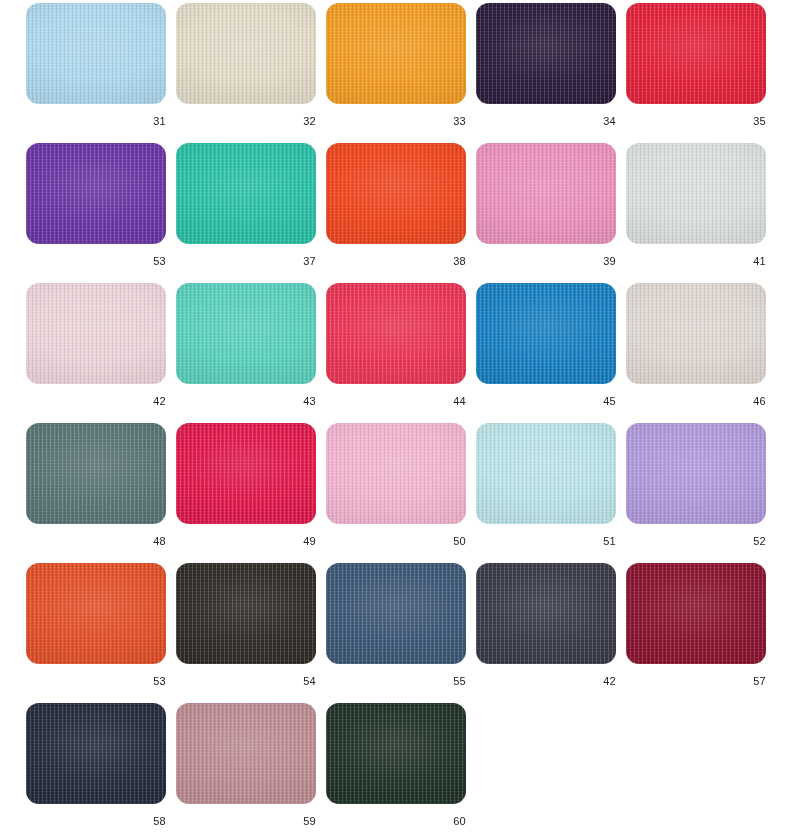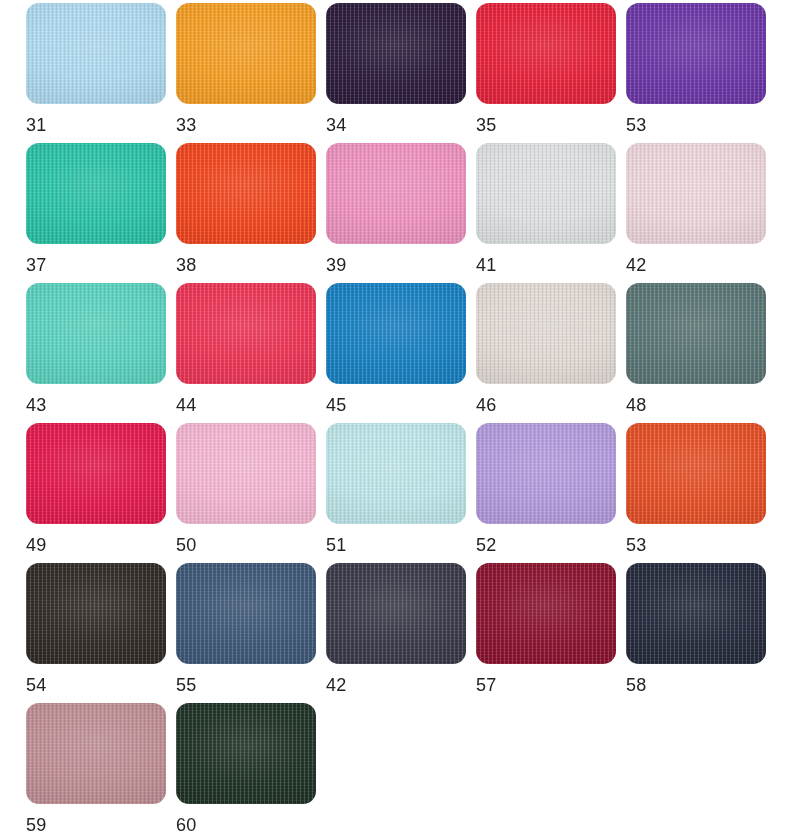--- a/index.html
+++ b/index.html
@@ -80,38 +80,42 @@
         ellipse 78% 62% at 50% 42%,
         rgba(255,255,255,0.10) 0%,
         rgba(255,255,255,0.02) 55%,
         rgba(0,0,0,0.05) 100%
       );
     pointer-events: none;
   }
 
   .swatch-label {
     width: 140px;
-    text-align: left;
-    font-size: 18px;
+    text-align: right;
+    font-size: 11px;
     line-height: 1;
     color: #232323;
     margin-top: 12px;
     letter-spacing: 0.3px;
     user-select: none;
   }
 </style>
 </head>
 <body style="background-color: rgb(255, 255, 255);">
 
 <div id="swatch-grid">
     <div class="swatch-cell">
       <div class="swatch-chip" style="background-color: rgb(176, 220, 242);"></div>
       <div class="swatch-label">31</div>
     </div>
     <div class="swatch-cell">
+      <div class="swatch-chip" style="background-color: rgb(230, 223, 203);"></div>
+      <div class="swatch-label">32</div>
+    </div>
+    <div class="swatch-cell">
       <div class="swatch-chip" style="background-color: rgb(247, 159, 34);"></div>
       <div class="swatch-label">33</div>
     </div>
     <div class="swatch-cell">
       <div class="swatch-chip" style="background-color: rgb(43, 27, 60);"></div>
       <div class="swatch-label">34</div>
     </div>
     <div class="swatch-cell">
       <div class="swatch-chip" style="background-color: rgb(232, 33, 58);"></div>
       <div class="swatch-label">35</div>

